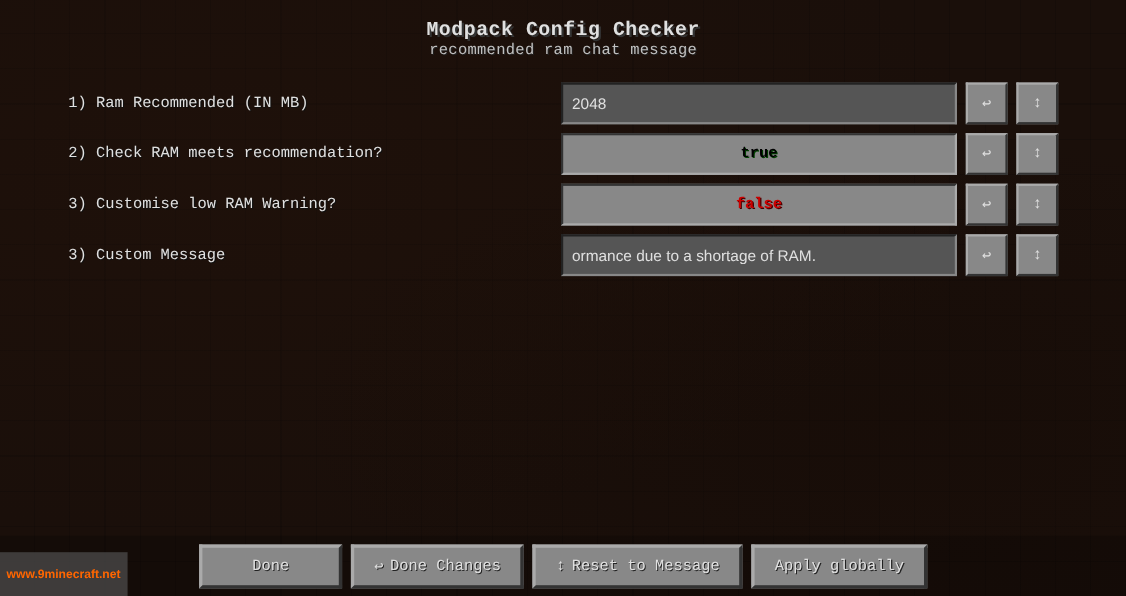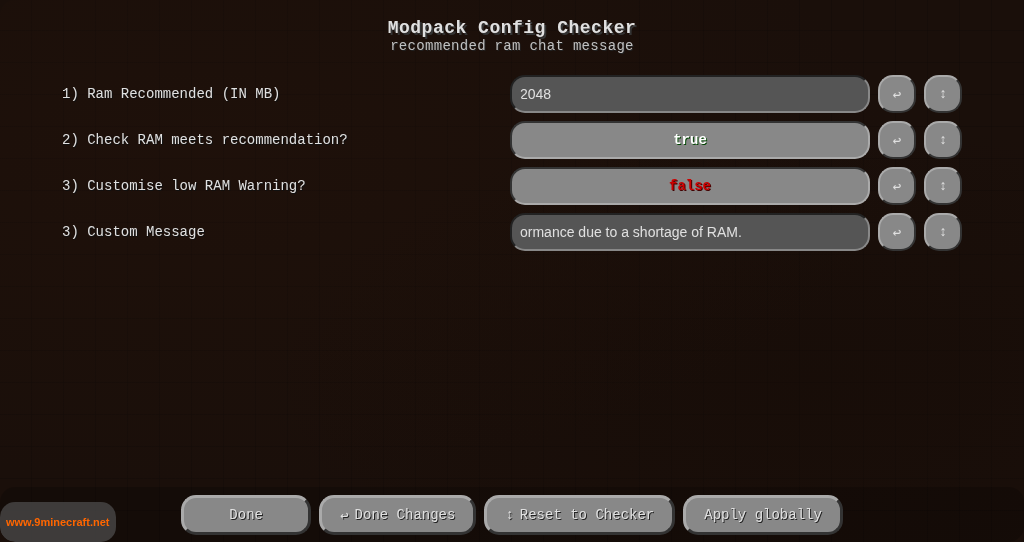--- a/index.html
+++ b/index.html
@@ -1,15 +1,15 @@
 <!DOCTYPE html>
 <html><head>
   <meta charset="utf-8">
   <style>
-    * { box-sizing: border-box; margin: 0; padding: 0; border-radius: 15px; }
+    * { box-sizing: border-box; margin: 0; padding: 0; }
 
     body {
       width: 1024px;
       height: 542px;
       background-color: #1a0f0a;
       background-image:
         repeating-linear-gradient(
           0deg,
           transparent,
           transparent 31px,
@@ -130,21 +130,21 @@
       width: 100%;
       cursor: text;
     }
 
     .control-value {
       font-size: 14px;
       font-weight: bold;
     }
 
     .control-value.true-value {
-      color: #ffffff;
+      color: #000000;
       text-shadow: 1px 1px 0px #004400;
       font-family: Liberation Mono, monospace;
     }
 
     .control-value.false-value {
       color: #cc0000;
       text-shadow: 1px 1px 0px #440000;
     }
 
     .icon-btn {
@@ -275,21 +275,21 @@
   <div class="bottom-bar">
     <button class="bottom-btn done-btn">
       <span>Done</span>
     </button>
     <button class="bottom-btn">
       <span>↩</span>
       <span>Done Changes</span>
     </button>
     <button class="bottom-btn">
       <span>↕</span>
-      <span>Reset to Checker</span>
+      <span>Reset to Message</span>
     </button>
     <button class="bottom-btn">
       <span>Apply globally</span>
     </button>
   </div>
 
   <div class="watermark">
     <span>www.9minecraft.net</span>
   </div>
 

